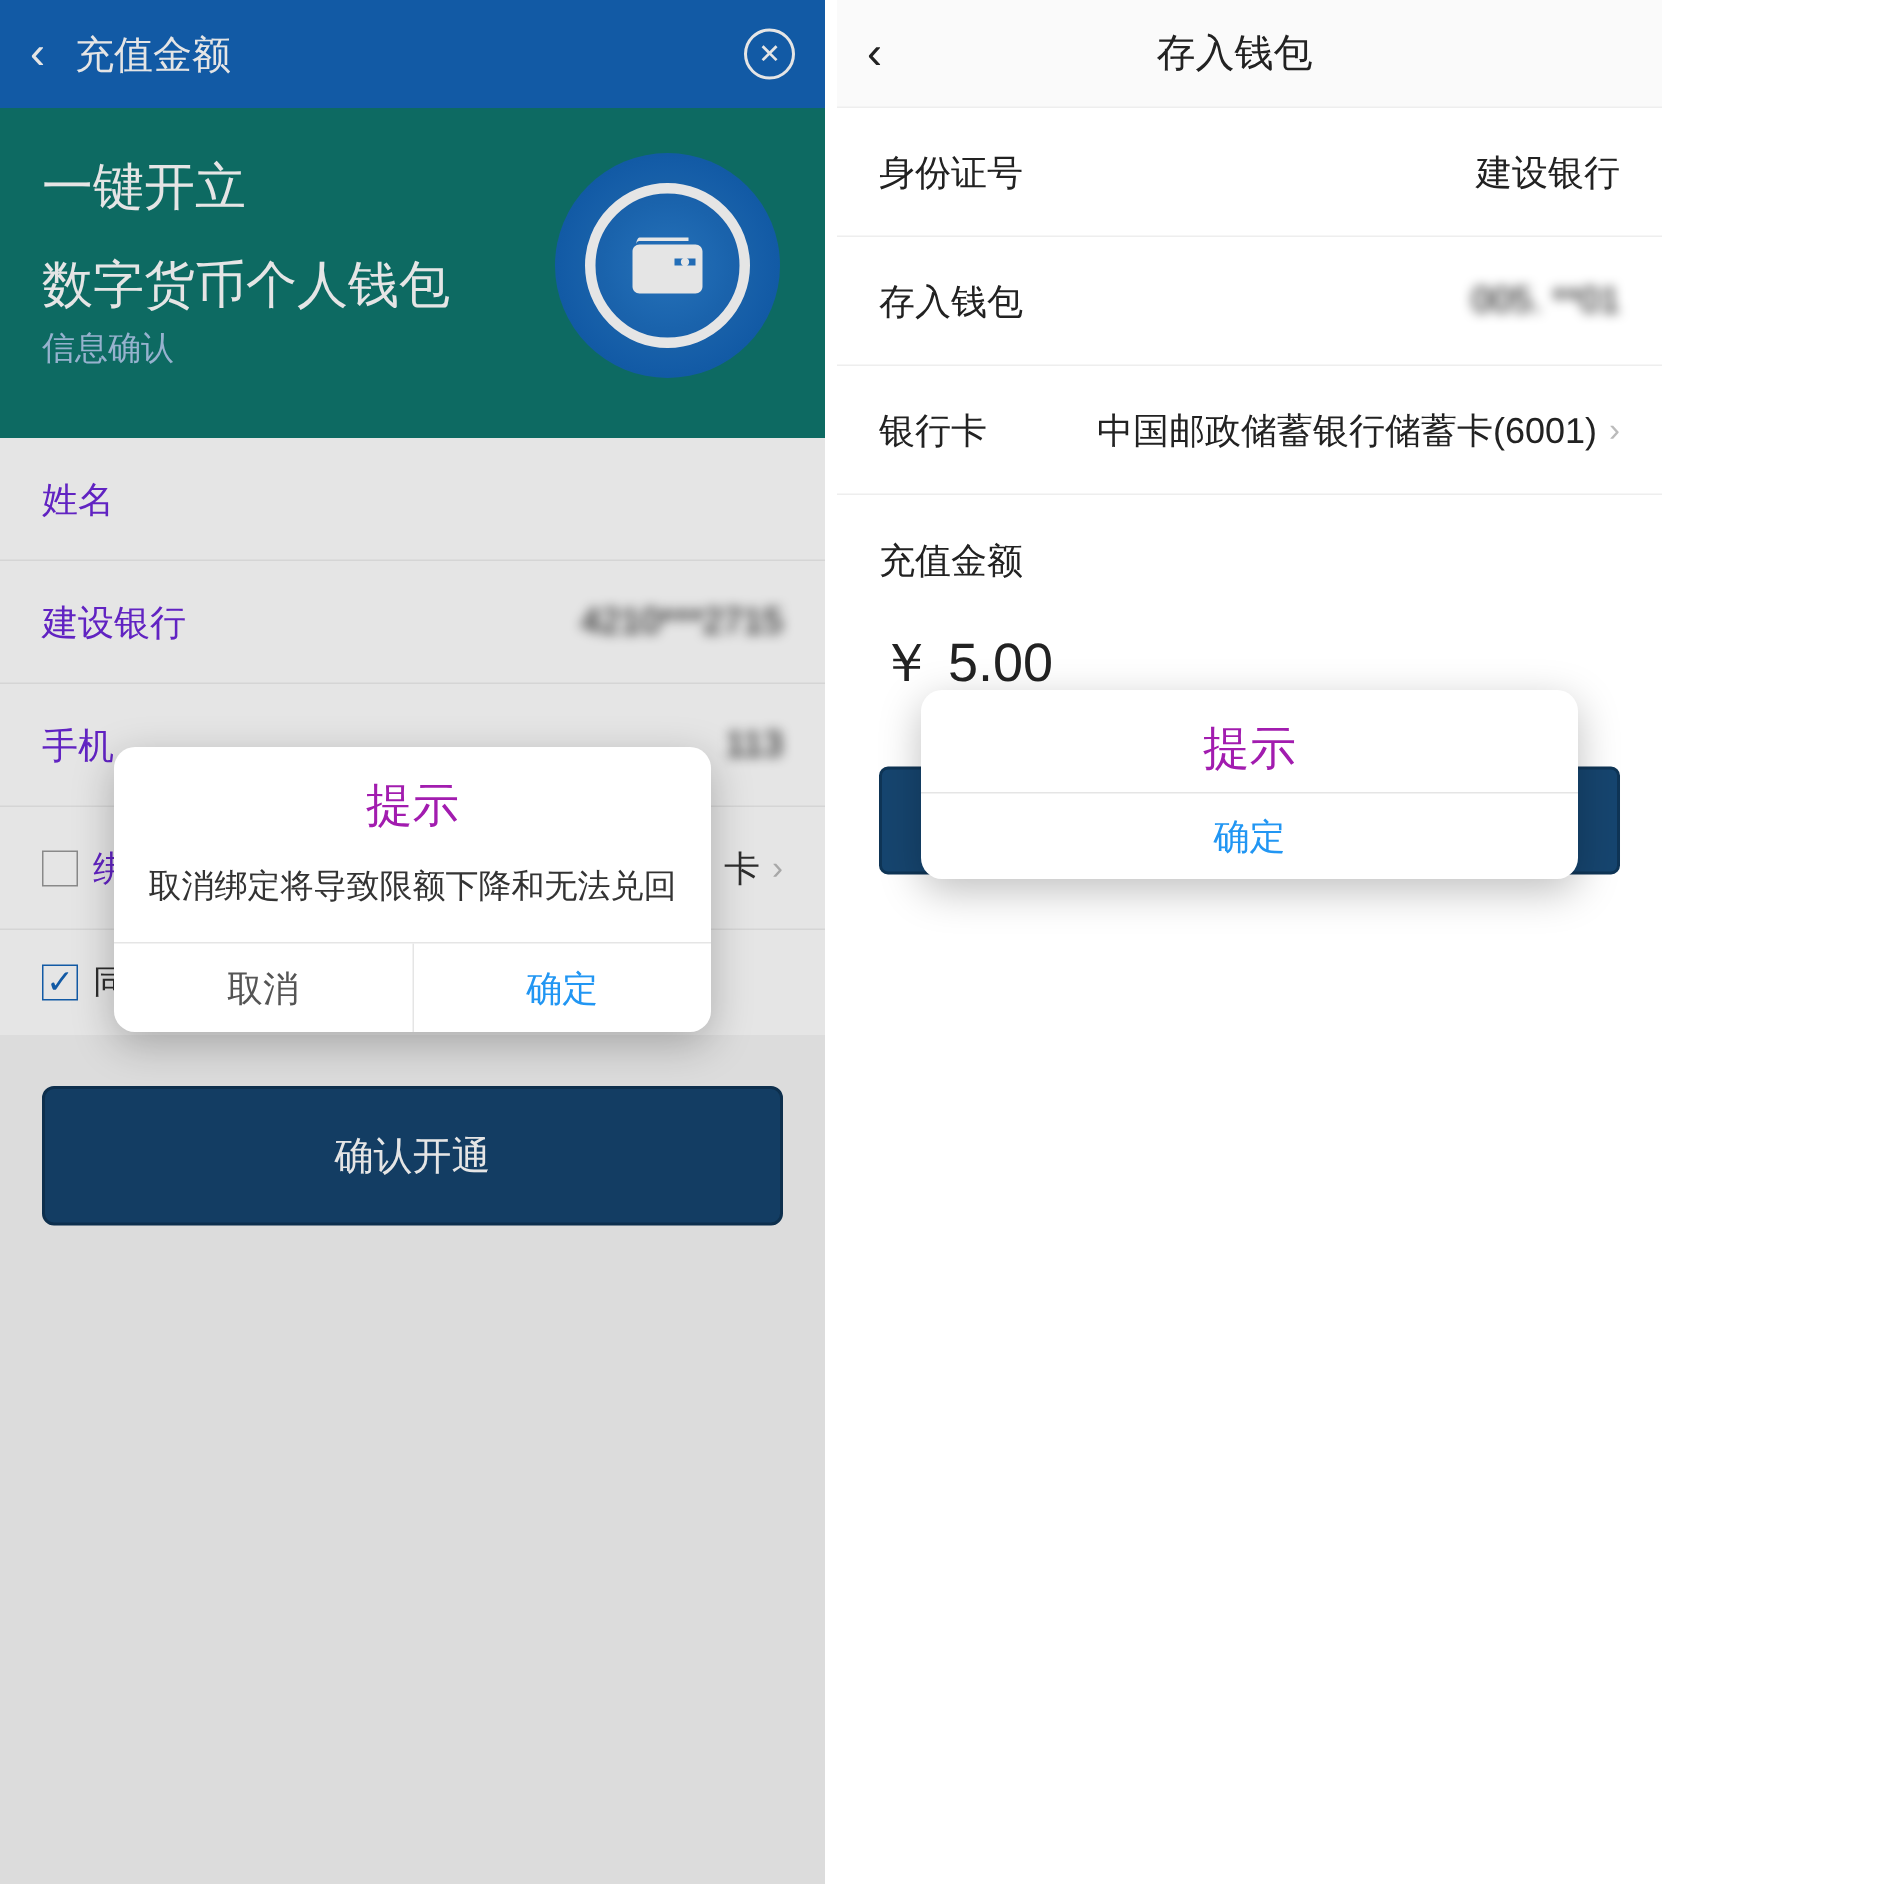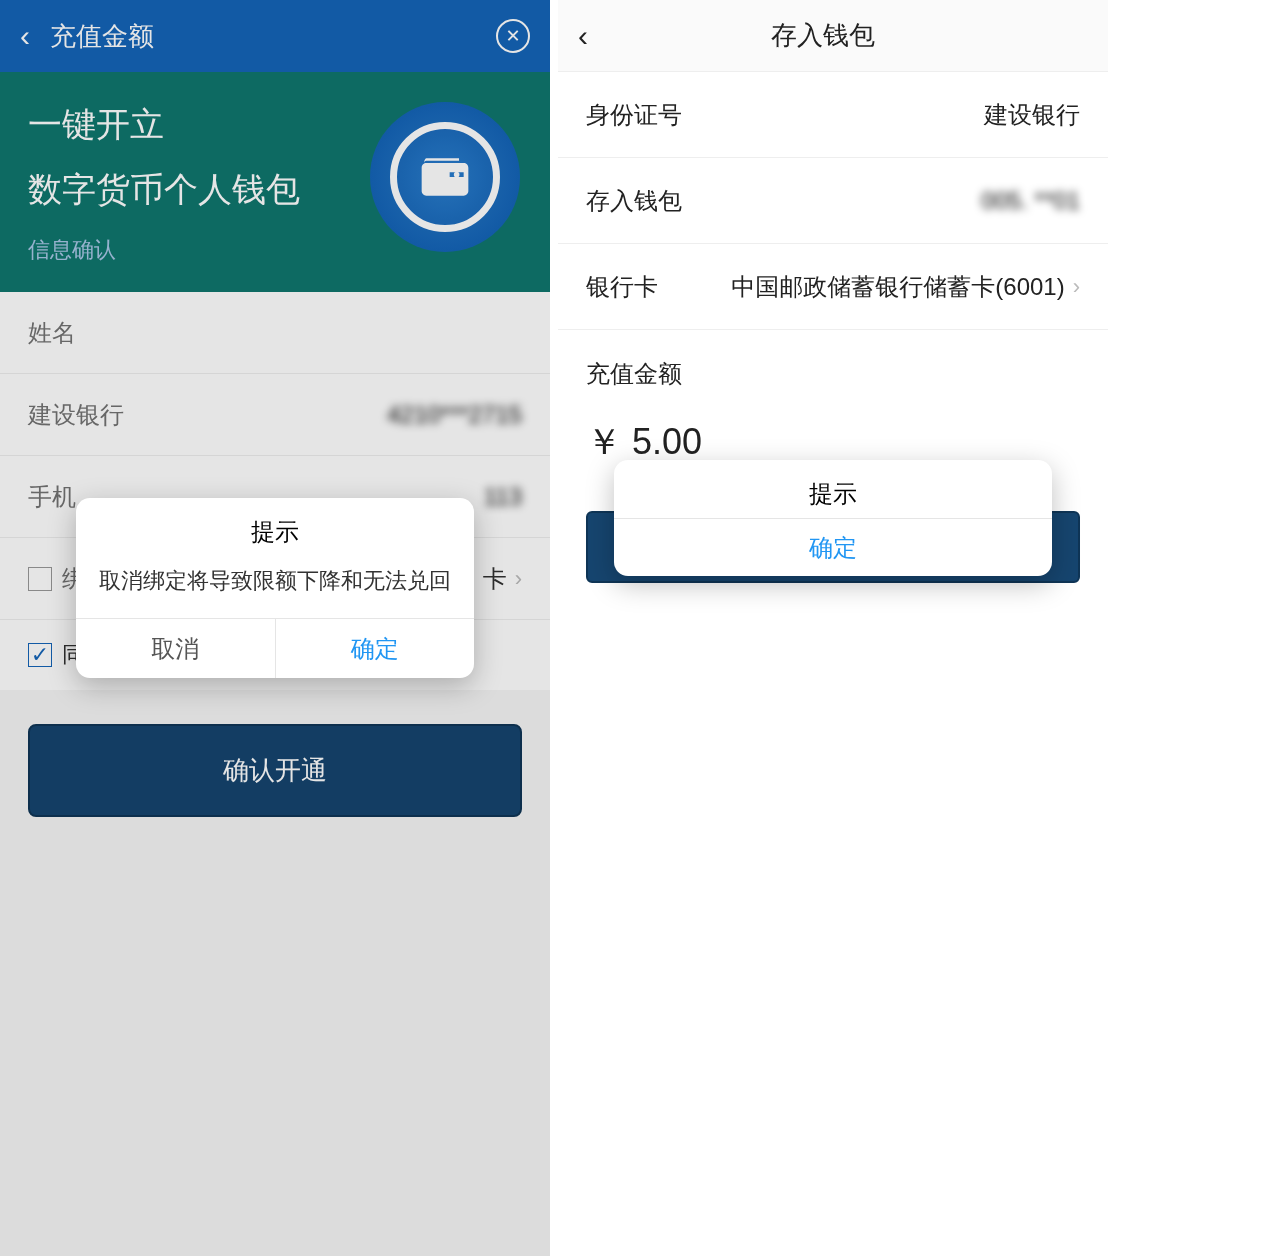--- a/index.html
+++ b/index.html
@@ -37,21 +37,21 @@
   }
   .hero {
     background: #0f766e;
     color: #fff;
     padding: 30px 28px 56px 28px;
     position: relative;
     height: 220px;
   }
   .hero-line1 { font-size: 34px; font-weight: 400; }
   .hero-line2 { font-size: 34px; font-weight: 400; margin-top: 19px; }
-  .hero-sub { font-size: 22px; color: #a8c7e6; margin-top: 22px; }
+  .hero-sub { font-size: 22px; color: #a8c7e6; margin-top: 4px; }
   .wallet-badge {
     position: absolute; right: 30px; top: 30px;
     width: 150px; height: 150px; border-radius: 50%;
     background: radial-gradient(circle, #2a7ed0 0%, #1e6fc0 40%, #1565b8 70%);
     display: flex; align-items: center; justify-content: center;
   }
   .wallet-ring {
     width: 110px; height: 110px; border-radius: 50%; border: 7px solid #fff;
     display: flex; align-items: center; justify-content: center;
   }
@@ -64,21 +64,21 @@
   }
   .form-row {
     height: 82px;
     display: flex;
     align-items: center;
     padding: 0 28px;
     border-bottom: 1px solid #eeeeee;
     font-size: 24px;
     color: #222;
   }
-  .form-label { flex: 1; color: #737373; }
+  .form-label { flex: 1; color: #6d28d9; }
   .form-value { color: #333; }
   .form-value.blur { filter: blur(4px); color: #000; }
   .chevron { color: #bbb; font-size: 22px; margin-left: 8px; }
   .checkbox-row {
     display: flex; align-items: center; padding: 20px 28px; font-size: 22px;
   }
   .cb {
     width: 24px; height: 24px; border: 1.5px solid #999; margin-right: 10px;
     display: inline-flex; align-items: center; justify-content: center;
   }
@@ -103,21 +103,21 @@
   }
   .dialog {
     position: absolute;
     left: 76px; right: 76px;
     background: #fff;
     border-radius: 14px;
     overflow: hidden;
     box-shadow: 0 8px 28px rgba(0,0,0,0.25);
   }
   .dialog-title {
-    text-align: center; color: #000000; font-size: 24px; padding: 18px 0 8px 0;
+    text-align: center; color: #a21caf; font-size: 31px; padding: 18px 0 8px 0;
   }
   .dialog-msg {
     text-align: center; color: #333; font-size: 22px; padding: 10px 20px 22px 20px;
   }
   .dialog-msg.left { text-align: left; padding: 8px 28px 20px 28px; line-height: 1.6; color: #555; }
   .dialog-btns {
     display: flex; border-top: 1px solid #e5e5e5; height: 60px;
   }
   .dialog-btn {
     flex: 1; display: flex; align-items: center; justify-content: center;

